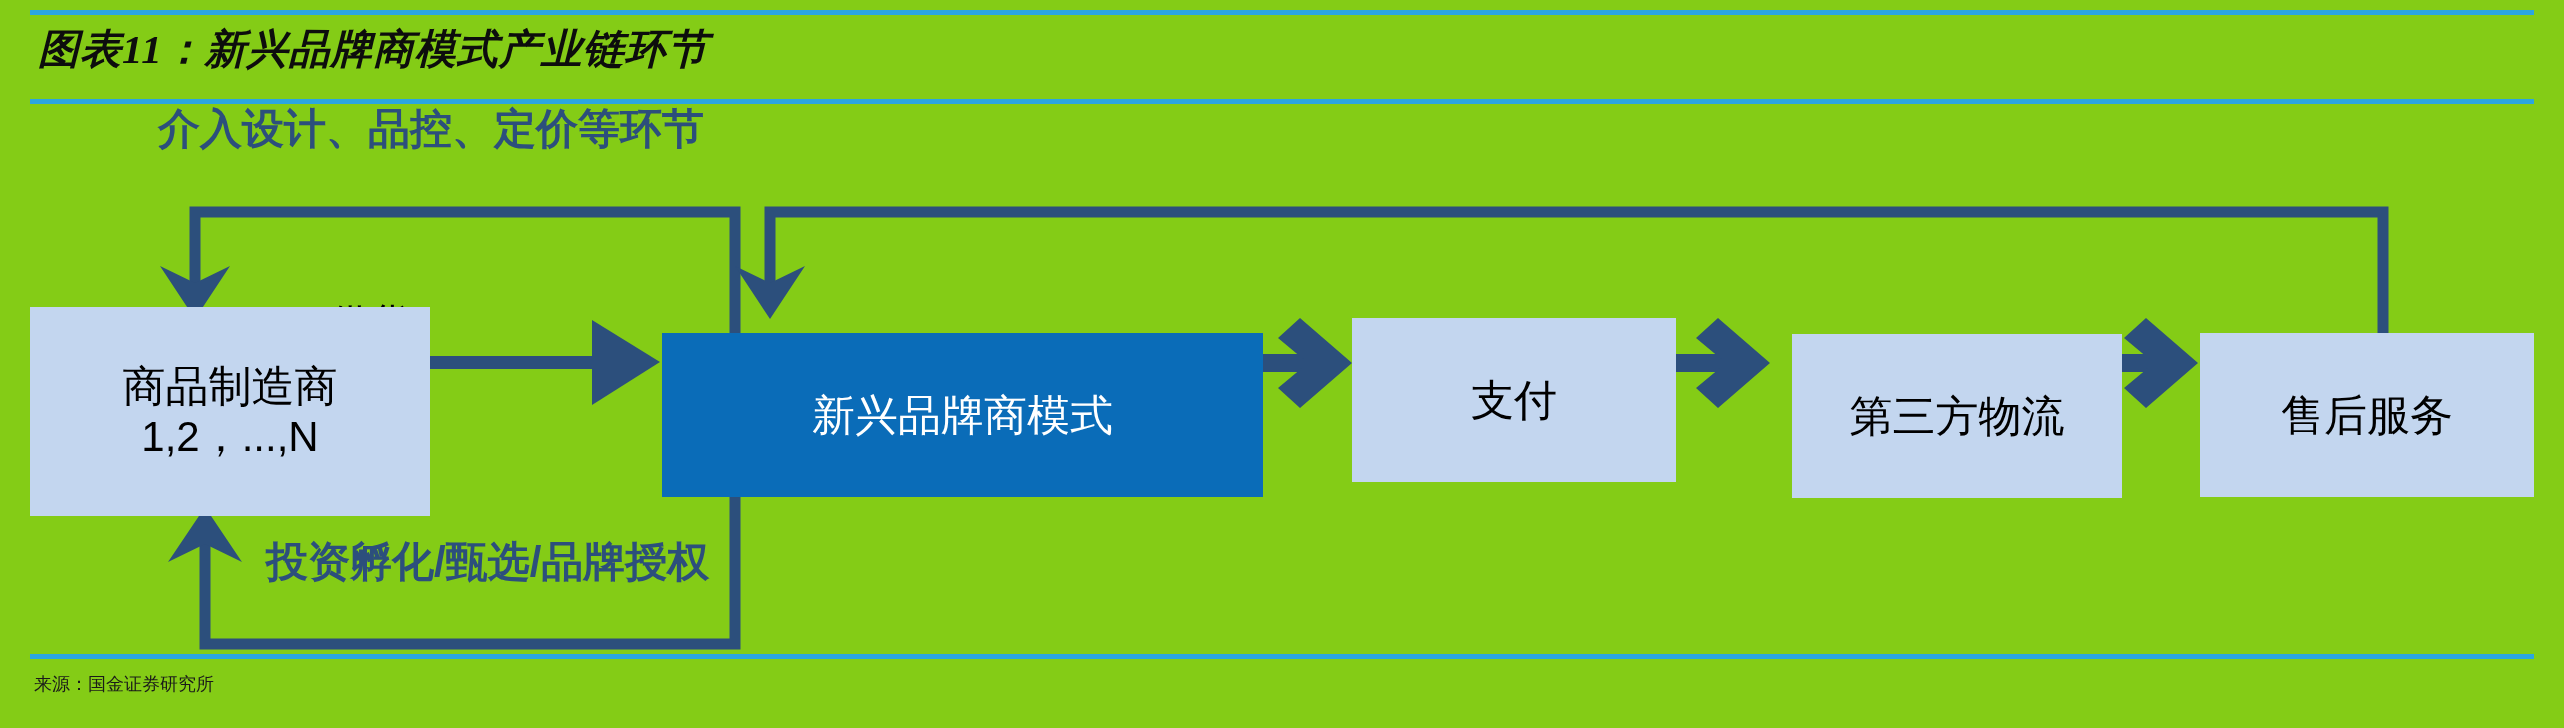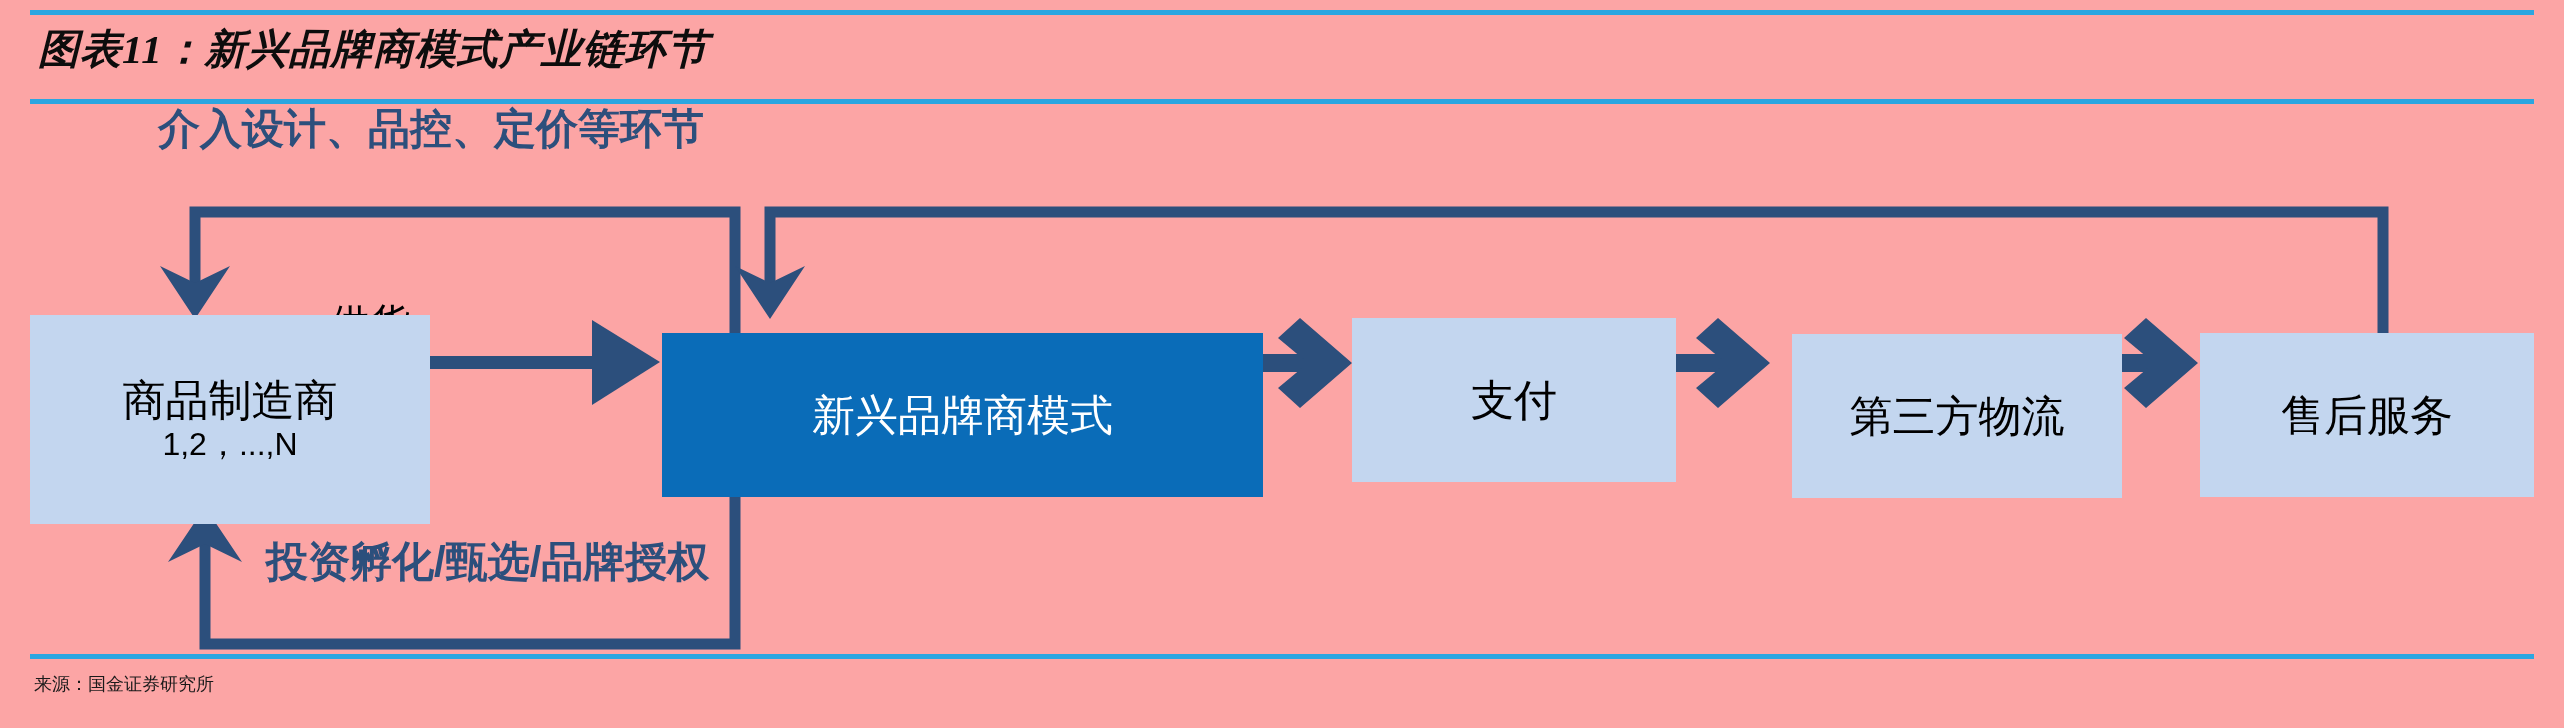--- a/index.html
+++ b/index.html
@@ -8,21 +8,21 @@
     padding: 0;
     background: #fdf9ec;
   }
   body {
     font-family: "Liberation Sans", "DejaVu Sans", sans-serif;
   }
   #page {
     position: relative;
     width: 2564px;
     height: 728px;
-    background: #fca5a5;
+    background: #84cc16;
     overflow: hidden;
   }
 
   
   .rule-top {
     position: absolute;
     left: 30px;
     top: 10px;
     width: 2504px;
     height: 5px;
@@ -94,21 +94,21 @@
     line-height: 1.18;
     font-size: 43px;
     color: #000000;
     font-family: "Liberation Sans", "DejaVu Sans", sans-serif;
   }
   .box.light { background: #c3d6ef; }
   .box.accent {
     background: #0a6cb8;
     color: #ffffff;
   }
-  .box .line2 { font-size: 32px; }
+  .box .line2 { font-size: 42px; }
 
   
   .flow-label {
     position: absolute;
     font-size: 40px;
     color: #000000;
     white-space: nowrap;
     font-family: "Liberation Sans", "DejaVu Sans", sans-serif;
   }
   .annot {
@@ -174,21 +174,21 @@
         <path d="M 2146 214 L 2198 259 L 2146 304 L 2124 284 L 2154 259 L 2124 234 Z" fill="#2c4f7c"></path>
       </g>
     </svg>
 
     <div class="annot" style="left:158px; top:-3px;">介入设计、品控、定价等环节</div>
 
     <div class="annot" style="left:266px; top:430px;">投资孵化/甄选/品牌授权</div>
 
     <div class="flow-label" style="left:330px; top:192px;">供货</div>
 
-    <div class="box light" style="left:30px; top:211px; width:400px; height:209px;">
+    <div class="box light" style="left:30px; top:203px; width:400px; height:209px;">
       <span class="line1">商品制造商</span>
       <span class="line2">1,2，...,N</span>
     </div>
 
     <div class="box accent" style="left:653px; top:229px; width:601px; height:164px;margin-left:9px;">
       <span class="line1">新兴品牌商模式</span>
     </div>
 
     <div class="box light" style="left:1352px; top:214px; width:324px; height:164px;justify-content:center;">
       <span class="line1">支付</span>

